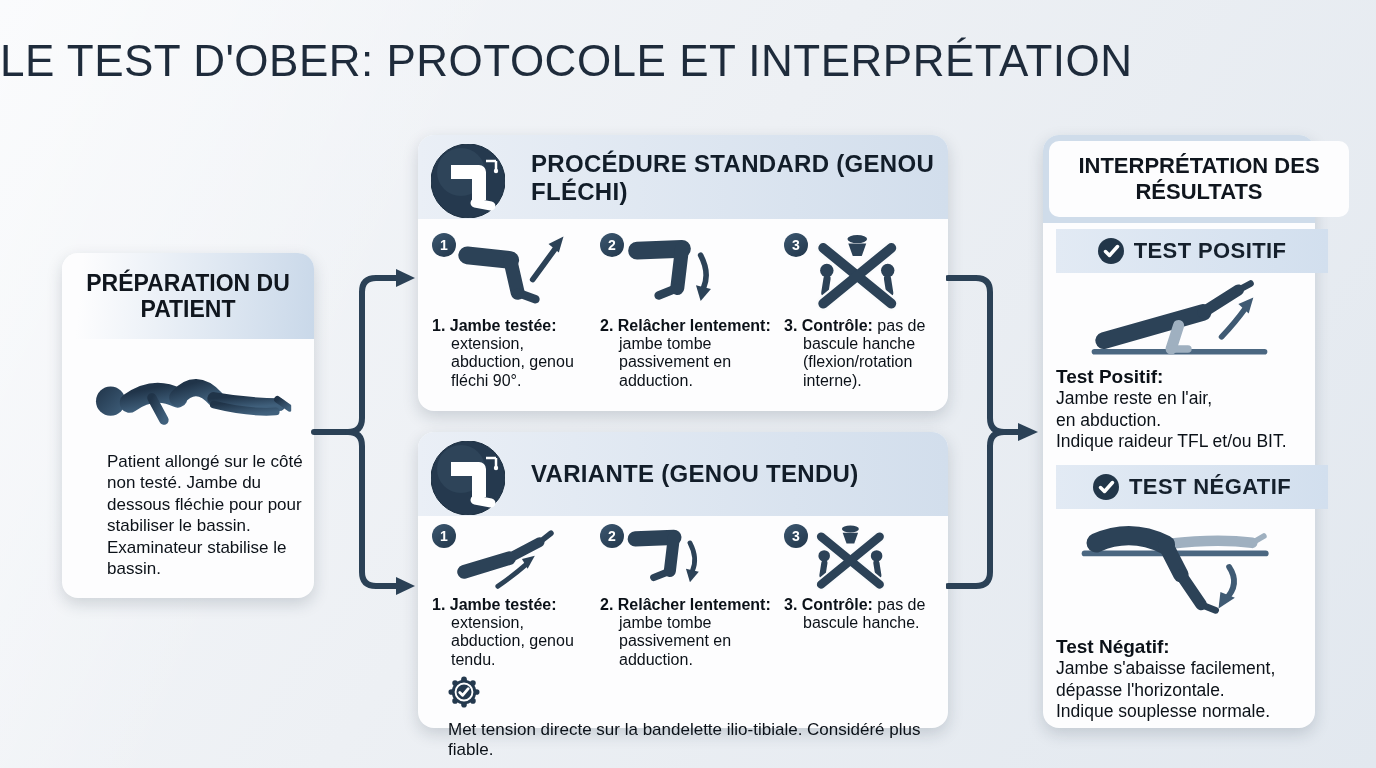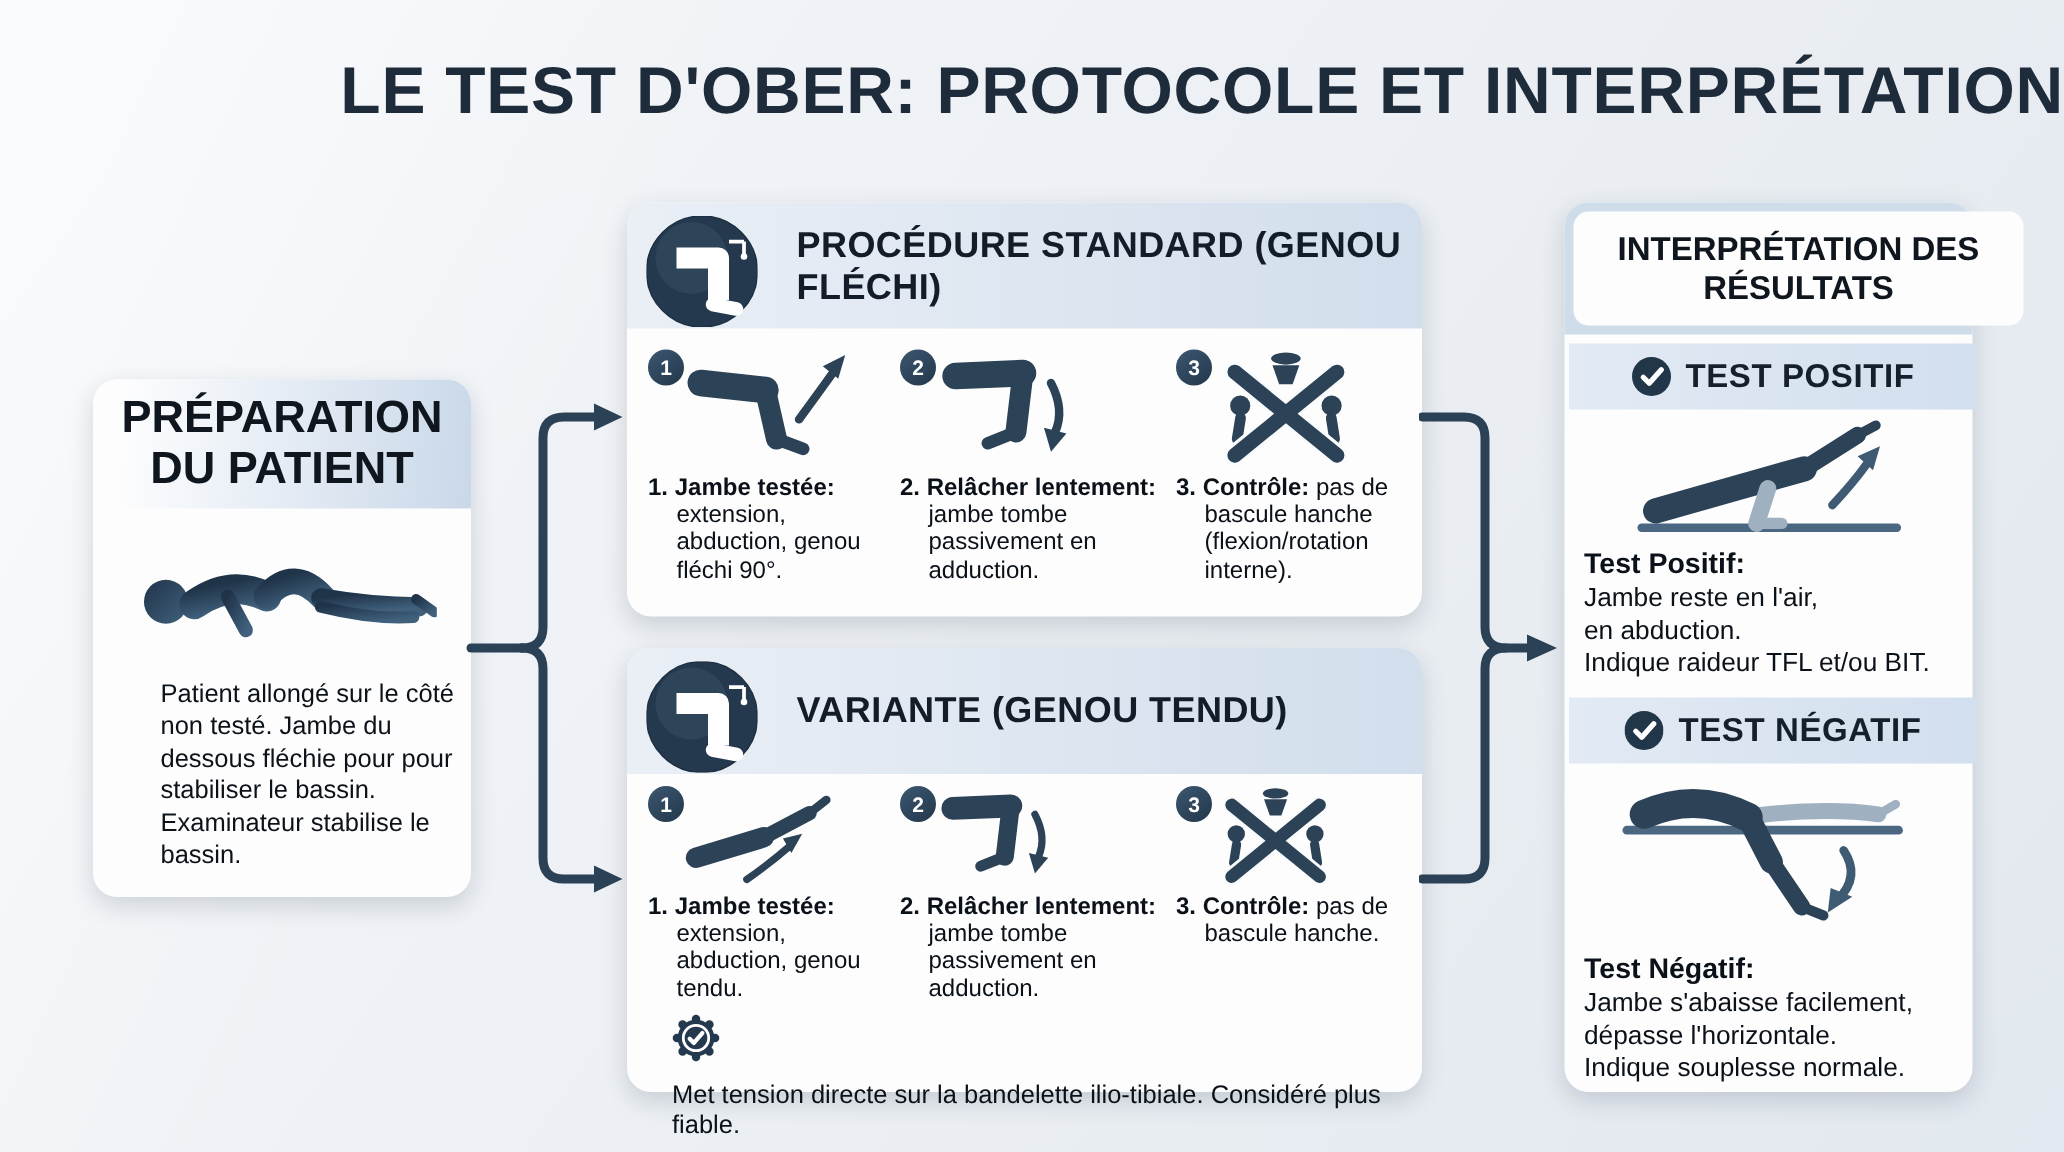--- a/index.html
+++ b/index.html
@@ -10,34 +10,34 @@
     overflow:hidden;
   }
   .canvas {
     position:relative; width:1376px; height:768px;
     background:
       linear-gradient(115deg, rgba(255,255,255,.55) 0%, rgba(255,255,255,0) 30%),
       linear-gradient(125deg, #f5f7fa 0%, #edf0f4 45%, #e2e8ef 100%);
   }
   .main-title {
     position:absolute; top:36px; left:0; width:100%;
-    text-align:right; font-size:44px; font-weight:bold;
+    text-align:left; font-size:44px; font-weight:normal;
     letter-spacing:.5px; color:#1e2b3b;
   }
   .panel {
     position:absolute; background:#fdfdfe; border-radius:16px;
     box-shadow:0 6px 16px rgba(25,40,60,.17);
   }
   
   .panel-prep { left:62px; top:253px; width:252px; height:345px; }
   .prep-header {
     height:86px; border-radius:16px 16px 0 0;
     background:linear-gradient(95deg,#fdfdfe 8%,#c9d8e9 100%);
     display:flex; align-items:center; justify-content:center;
-    text-align:center; font-size:30px; font-weight:bold; line-height:1.15;
+    text-align:center; font-size:23px; font-weight:bold; line-height:1.15;
     color:#10161e; padding:0 12px;
   }
   .prep-icon-wrap { margin-top:14px; text-align:center; }
   .prep-desc { padding:8px 4px 0 13px; font-size:17px; line-height:1.26; color:#0c1219;margin-left:32px; }
   
   .panel-std { left:418px; top:135px; width:530px; height:276px; }
   .panel-var { left:418px; top:432px; width:530px; height:296px; }
   .mid-band {
     position:absolute; left:0; top:0; width:100%; height:84px;
     border-radius:16px 16px 0 0;
@@ -77,21 +77,21 @@
     position:absolute; left:0; top:0; width:100%; height:88px;
     background:#cfdcea; border-radius:16px 16px 0 0;
   }
   .interp-title-card {
     position:absolute; left:6px; top:6px; width:300px; height:76px;
     background:#fdfdfe; border-radius:10px;
     display:flex; align-items:center; justify-content:center; text-align:center;
     font-size:22px; font-weight:bold; line-height:1.2; color:#10161e;
   }
   .result-band {
-    position:absolute; left:3px; width:100%; height:44px;
+    position:absolute; left:13px; width:100%; height:44px;
     background:linear-gradient(90deg,#e2eaf4,#d2dfee);
     display:flex; align-items:center; justify-content:center; gap:10px;
     font-size:22px; font-weight:bold; letter-spacing:.4px; color:#15202c;
   }
   .band-pos { top:94px; }
   .band-neg { top:330px; }
   .result-icon { position:absolute; left:0; width:100%; text-align:center; }
   .icon-pos { top:142px; }
   .icon-neg { top:378px; }
   .result-text { position:absolute; left:13px; font-size:17.5px; line-height:1.22; color:#0b1118; }

